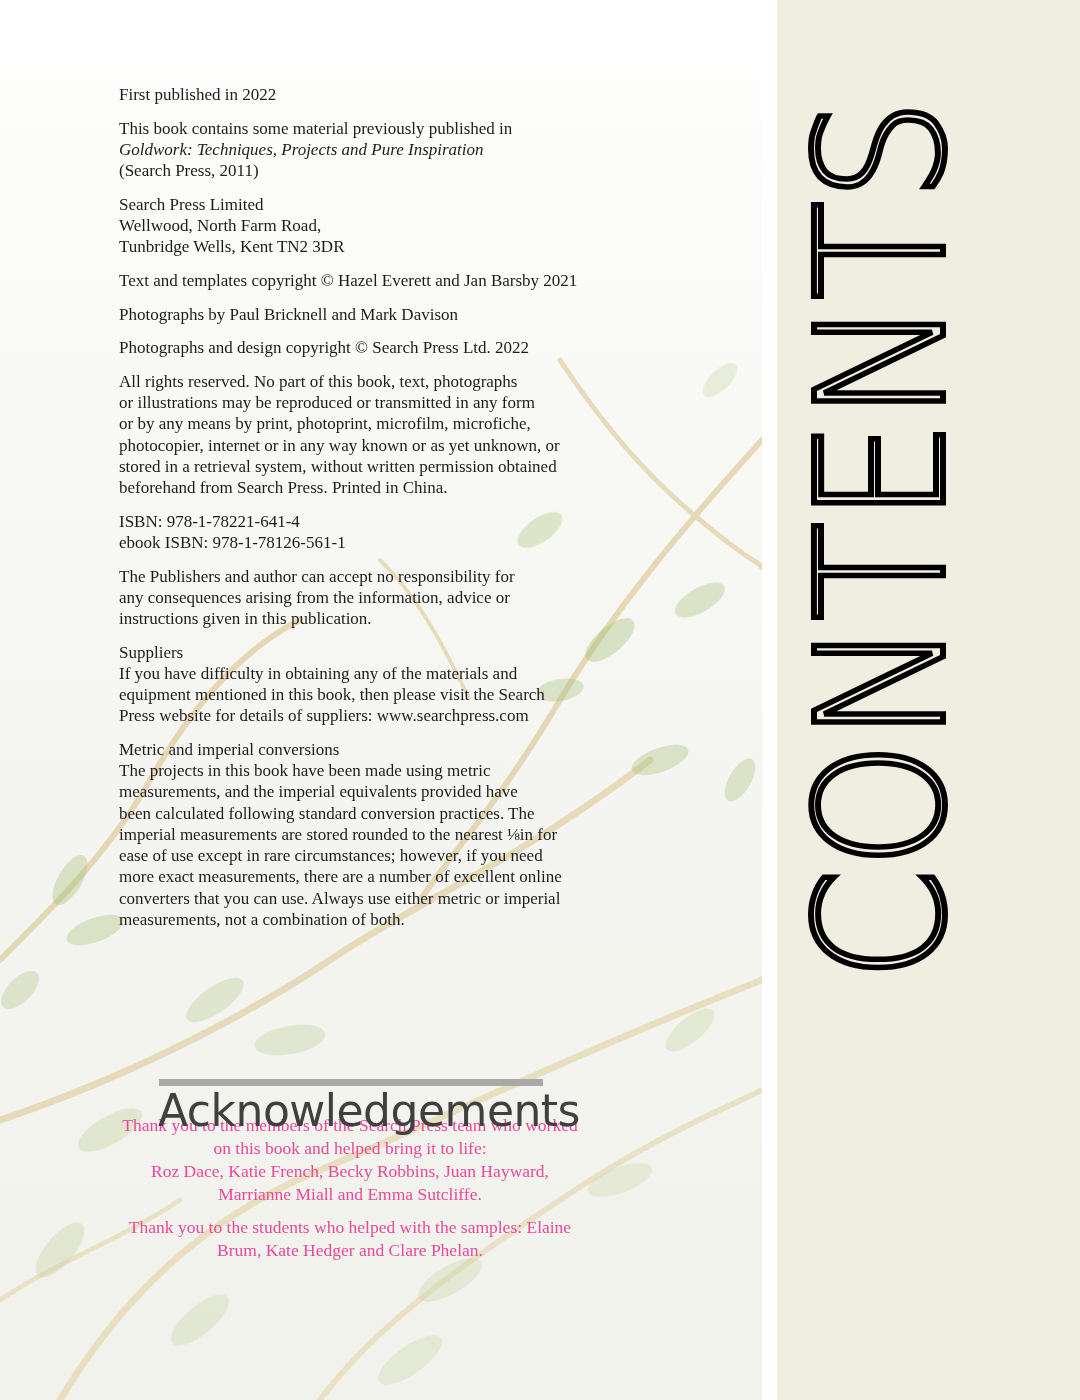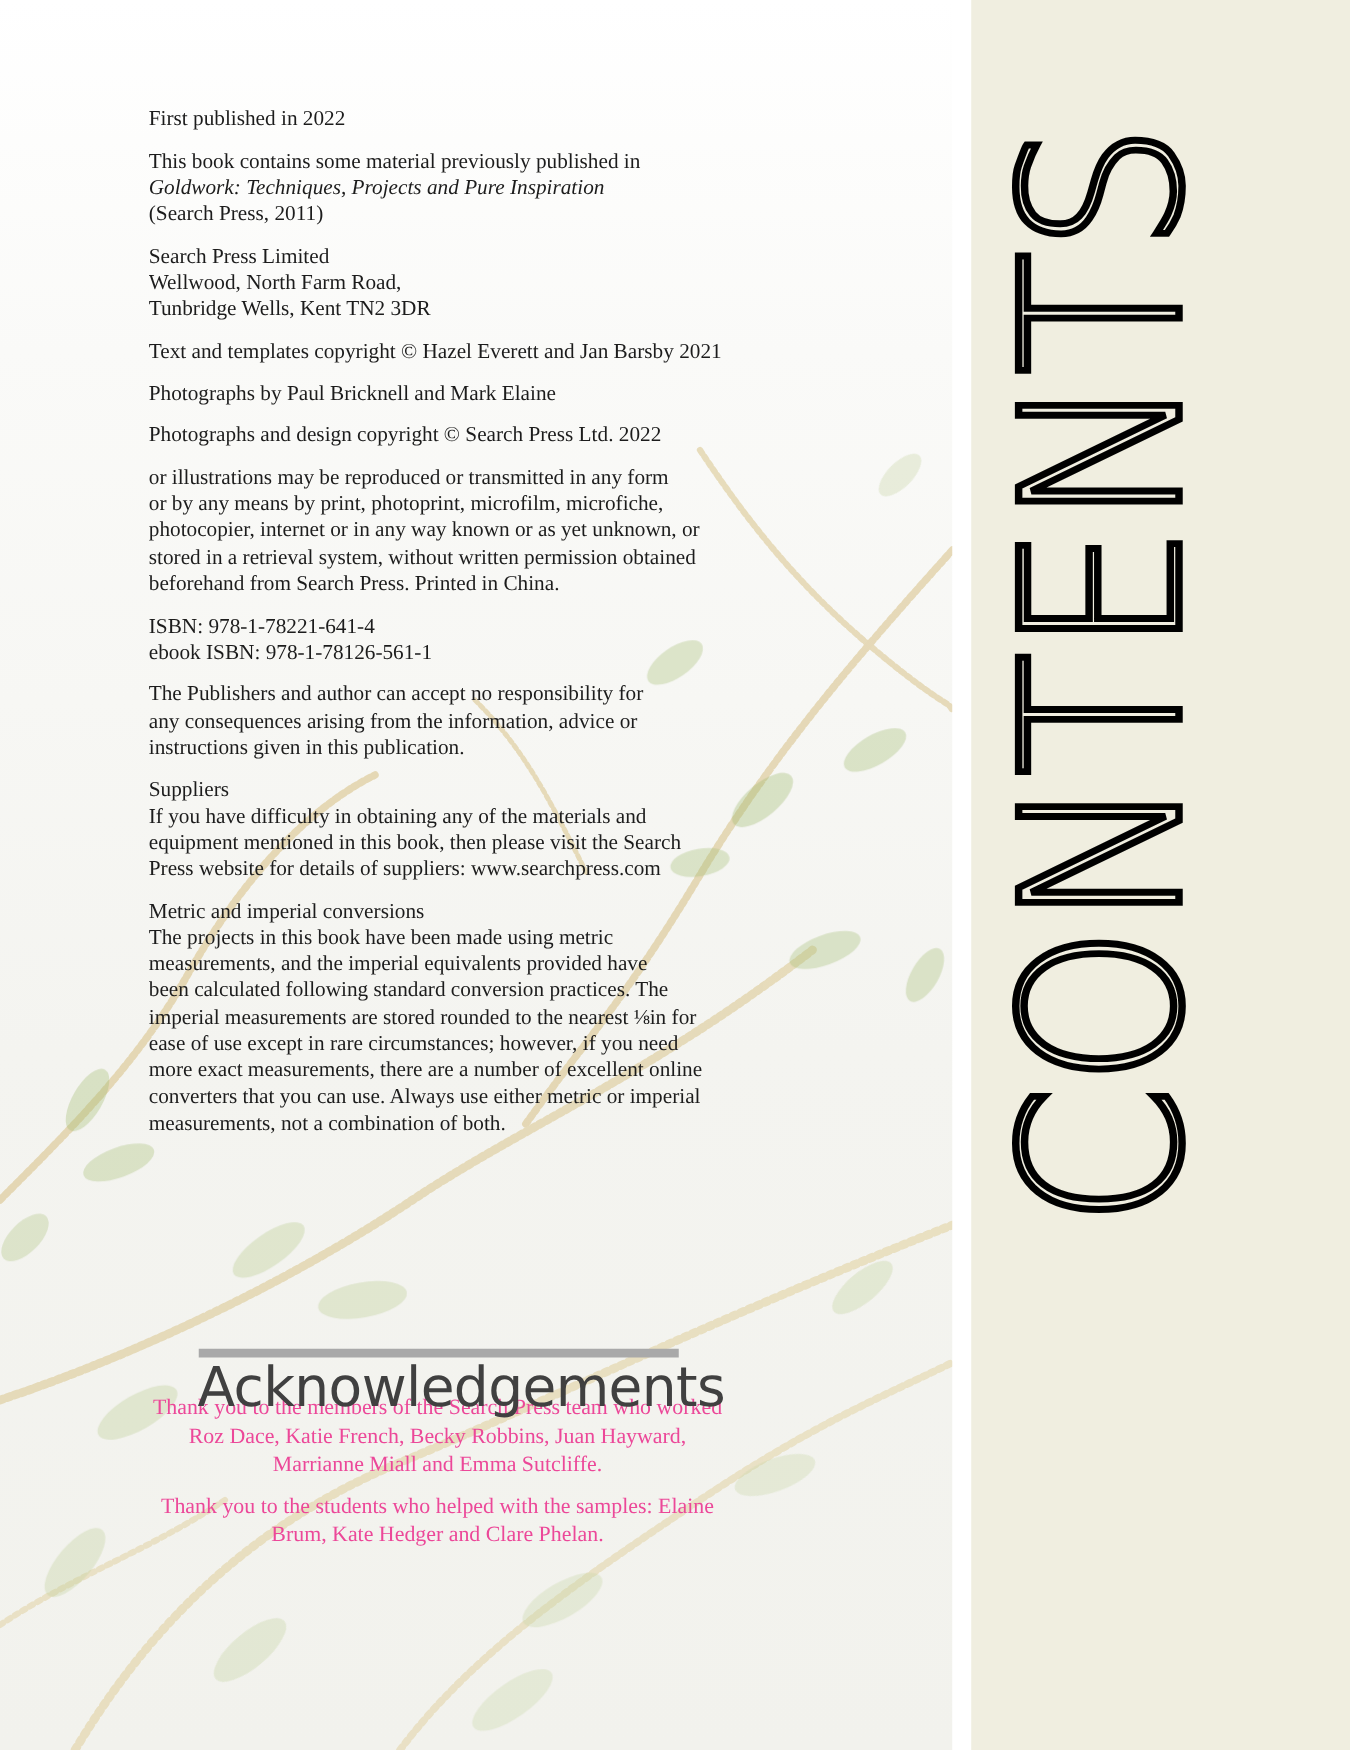--- a/index.html
+++ b/index.html
@@ -103,24 +103,25 @@
     <span class="line">(Search Press, 2011)</span>
   </p>
 
   <p>
     <span class="line">Search Press Limited</span>
     <span class="line">Wellwood, North Farm Road,</span>
     <span class="line">Tunbridge Wells, Kent TN2 3DR</span>
   </p>
 
   <p>Text and templates copyright © Hazel Everett and Jan Barsby 2021</p>
-  <p>Photographs by Paul Bricknell and Mark Elaine</p>
+  <p>Photographs by Paul Bricknell and Mark Davison</p>
   <p>Photographs and design copyright © Search Press Ltd. 2022</p>
 
   <p>
+    <span class="line">All rights reserved. No part of this book, text, photographs</span>
     <span class="line">or illustrations may be reproduced or transmitted in any form</span>
     <span class="line">or by any means by print, photoprint, microfilm, microfiche,</span>
     <span class="line">photocopier, internet or in any way known or as yet unknown, or</span>
     <span class="line">stored in a retrieval system, without written permission obtained</span>
     <span class="line">beforehand from Search Press. Printed in China.</span>
   </p>
 
   <p>
     <span class="line">ISBN: 978-1-78221-641-4</span>
     <span class="line">ebook ISBN: 978-1-78126-561-1</span>
@@ -153,20 +154,21 @@
 </div>
 
 <div class="ack-underline"></div>
 <div class="ack-title">
   <span>Acknowledgements</span>
 </div>
 
 <div class="ack-body">
   <p>
     <span class="line">Thank you to the members of the Search Press team who worked</span>
+    <span class="line">on this book and helped bring it to life:</span>
     <span class="line">Roz Dace, Katie French, Becky Robbins, Juan Hayward,</span>
     <span class="line">Marrianne Miall and Emma Sutcliffe.</span>
   </p>
   <p>
     <span class="line">Thank you to the students who helped with the samples: Elaine</span>
     <span class="line">Brum, Kate Hedger and Clare Phelan.</span>
   </p>
 </div>
 
 </body></html>

